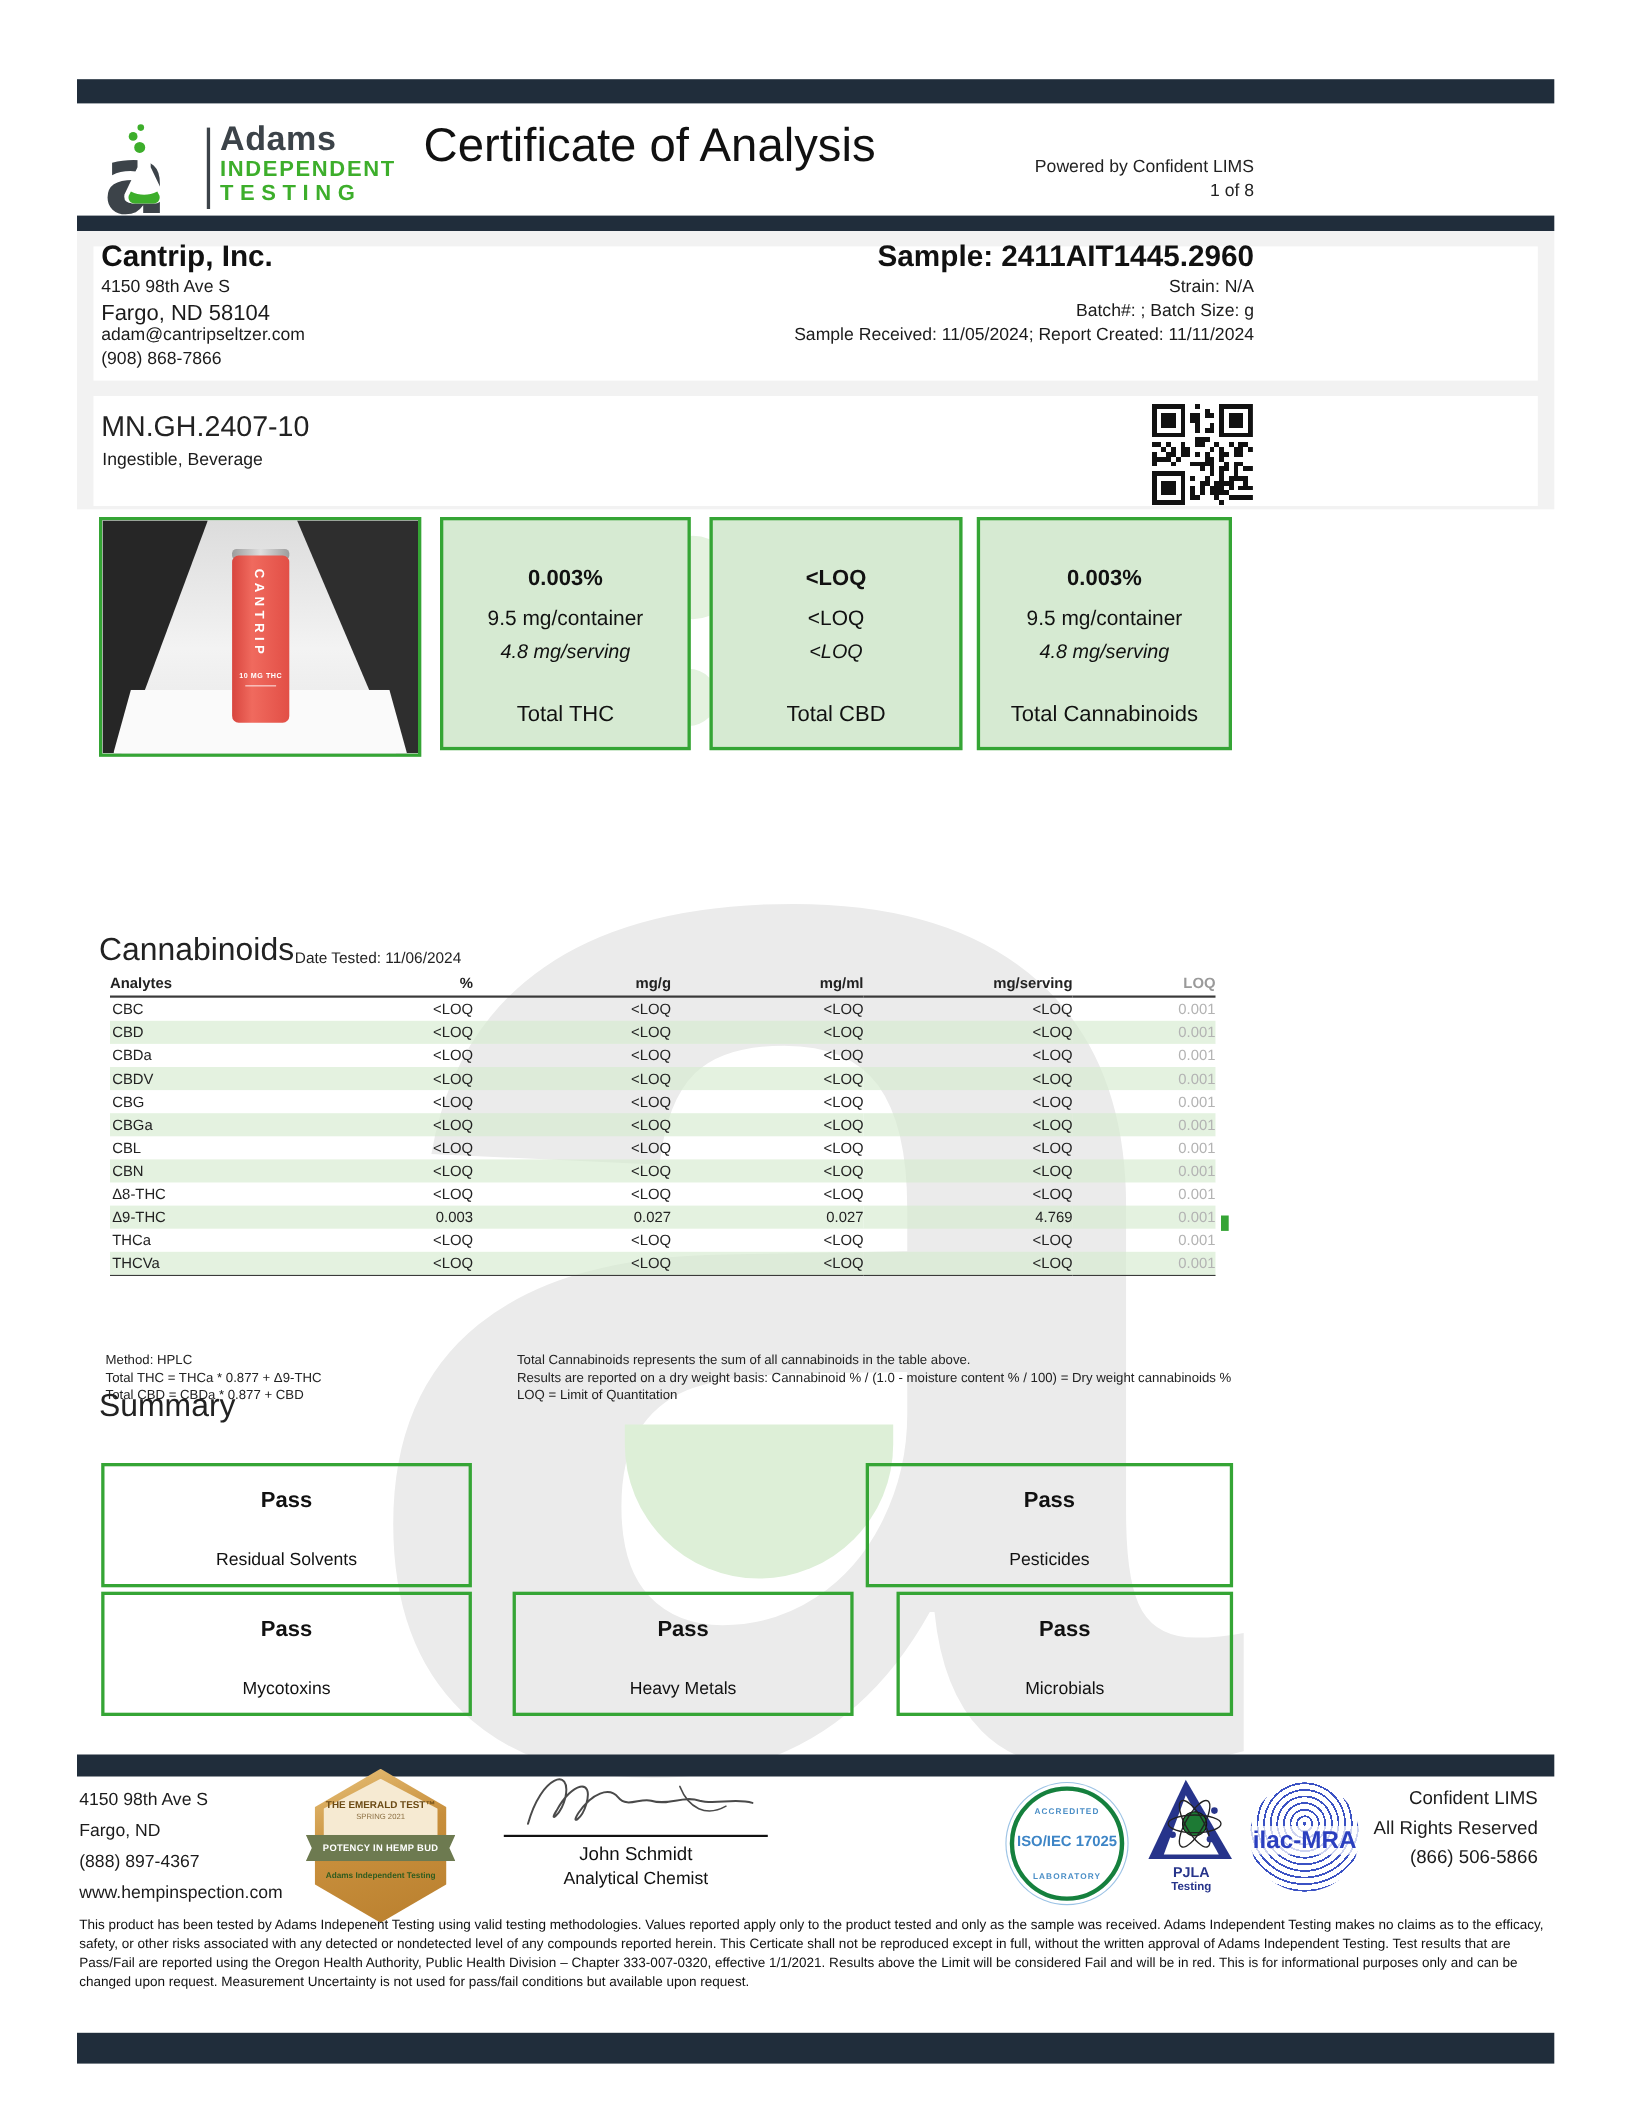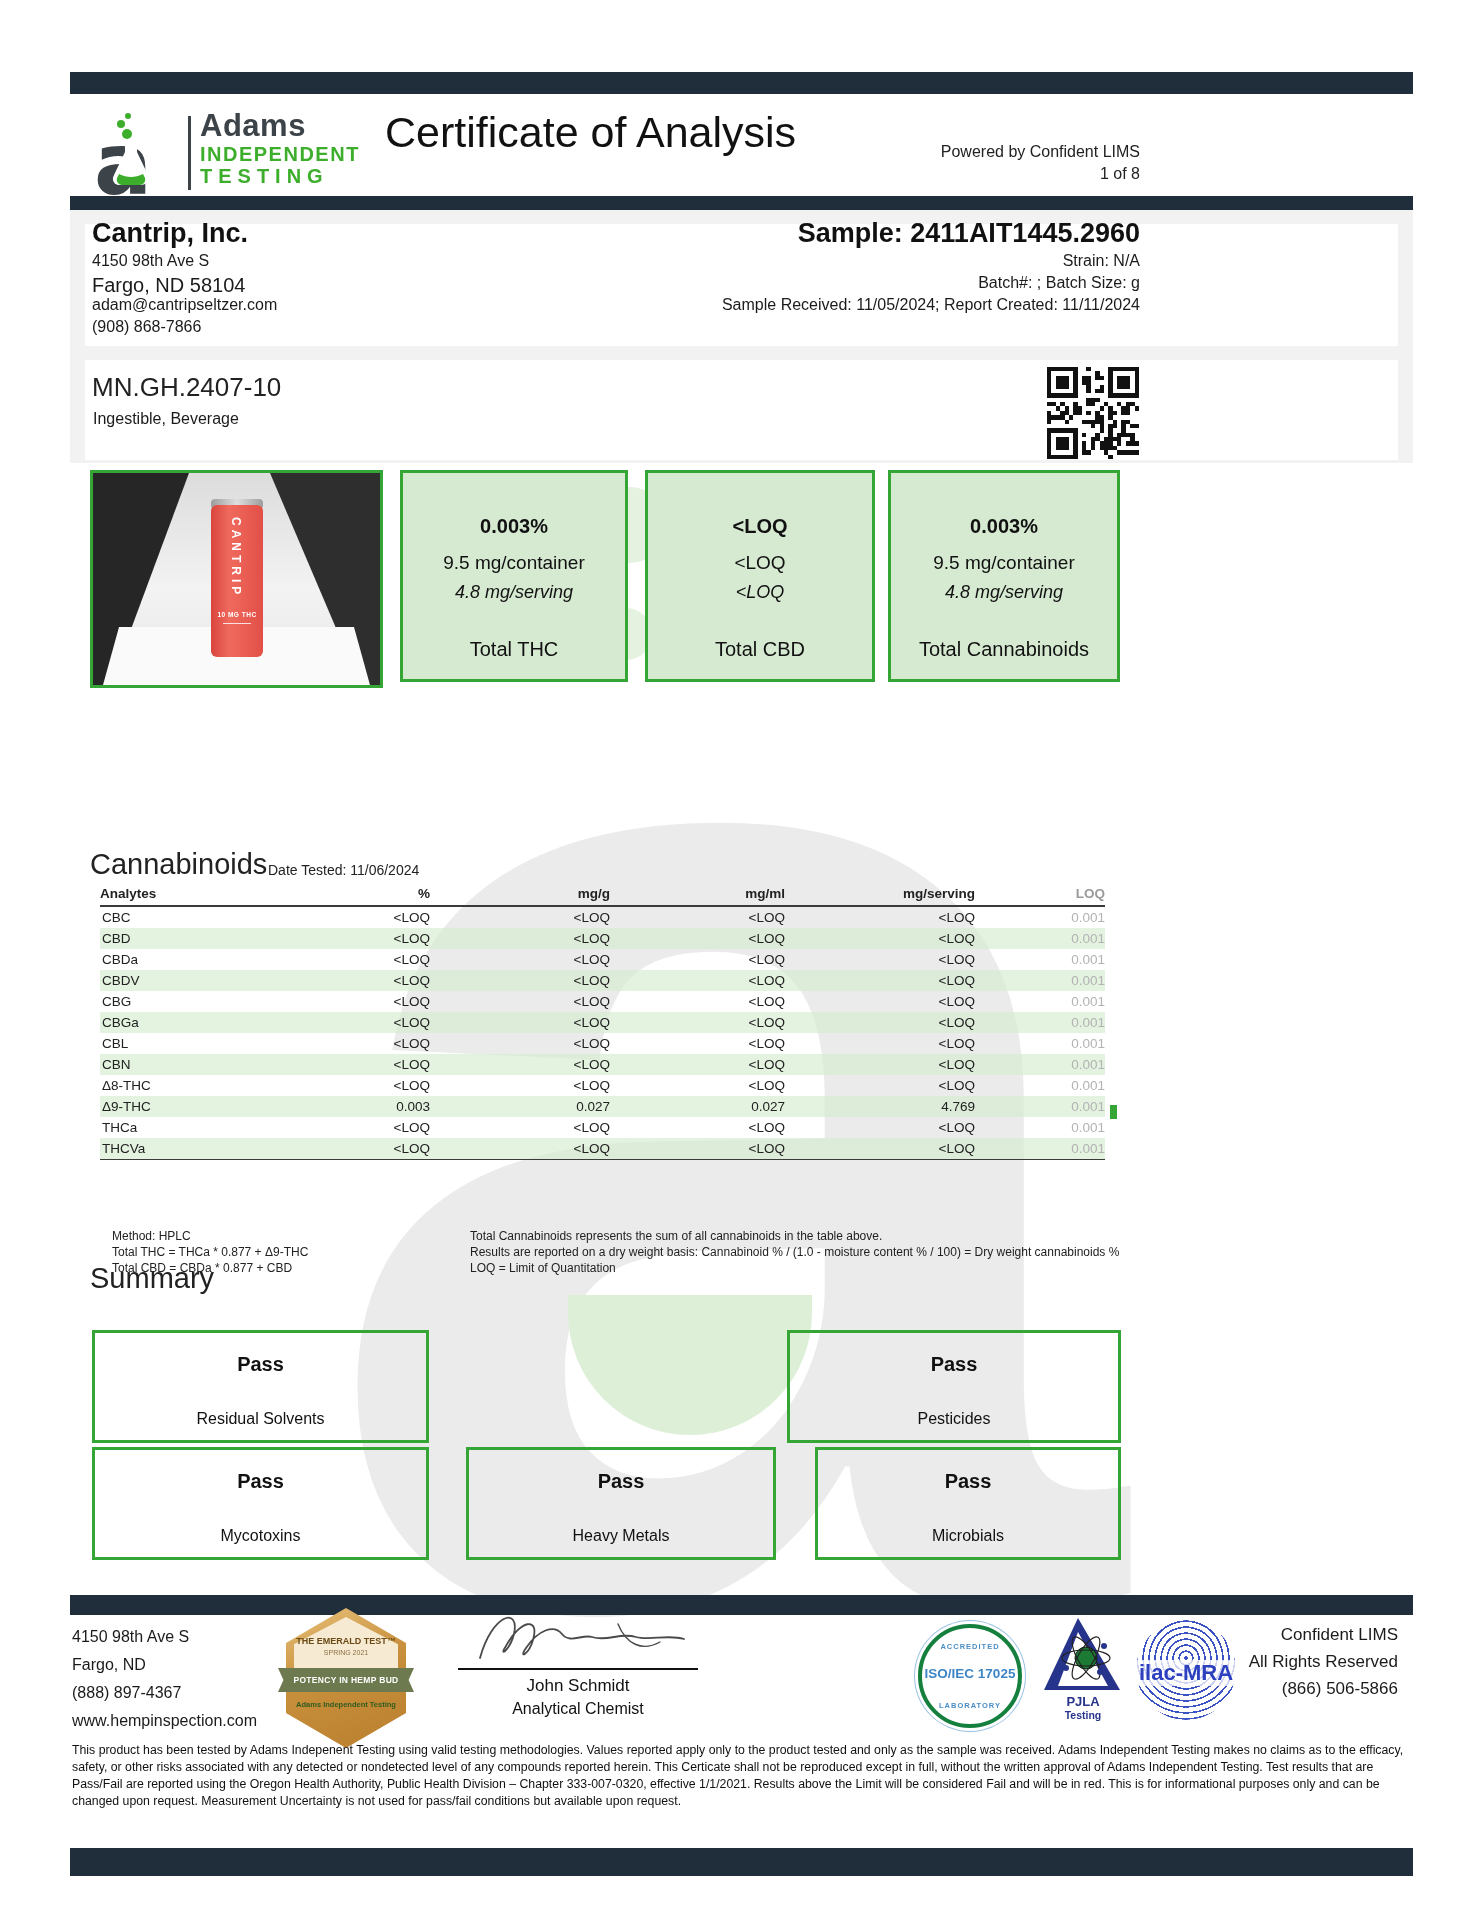--- a/index.html
+++ b/index.html
@@ -86,21 +86,21 @@
   table.cann th:first-child{text-align:left;}
   table.cann th.loq-col{color:#9a9a9a;}
   table.cann td{text-align:right;height:21px;padding:0;}
   table.cann td:first-child{text-align:left;padding-left:2px;}
   table.cann tr.stripe td{background:rgba(213,235,207,.65);}
   table.cann td.loq-col{color:#b3b3b3;}
   table.cann tbody tr:last-child td{border-bottom:1.5px solid #3a3a3a;}
   .delta9-flag{position:absolute;left:1010px;top:221px;width:7px;height:14px;background:#35a535;}
 
   
-  .method-notes{left:112px;top:1229px;font-size:12px;line-height:1.32;color:#222;}
+  .method-notes{left:96px;top:1229px;font-size:12px;line-height:1.32;color:#222;}
   .result-notes{left:470px;top:1229px;width:700px;font-size:12px;line-height:1.32;color:#222;}
   .summary-head{left:90px;top:1262px;font-size:29px;color:#222;}
   .pbox{border:3px solid #35a535;text-align:center;}
   .pbox .status{margin-top:20px;font-size:20px;font-weight:bold;color:#111;}
   .pbox .test{position:absolute;left:0;bottom:12px;width:100%;font-size:16px;color:#111;}
   .pb1{left:92px;top:1330px;width:331px;height:107px;}
   .pb2{left:787px;top:1330px;width:328px;height:107px;}
   .pb3{left:92px;top:1447px;width:331px;height:107px;}
   .pb4{left:466px;top:1447px;width:304px;height:107px;}
   .pb5{left:815px;top:1447px;width:300px;height:107px;}

